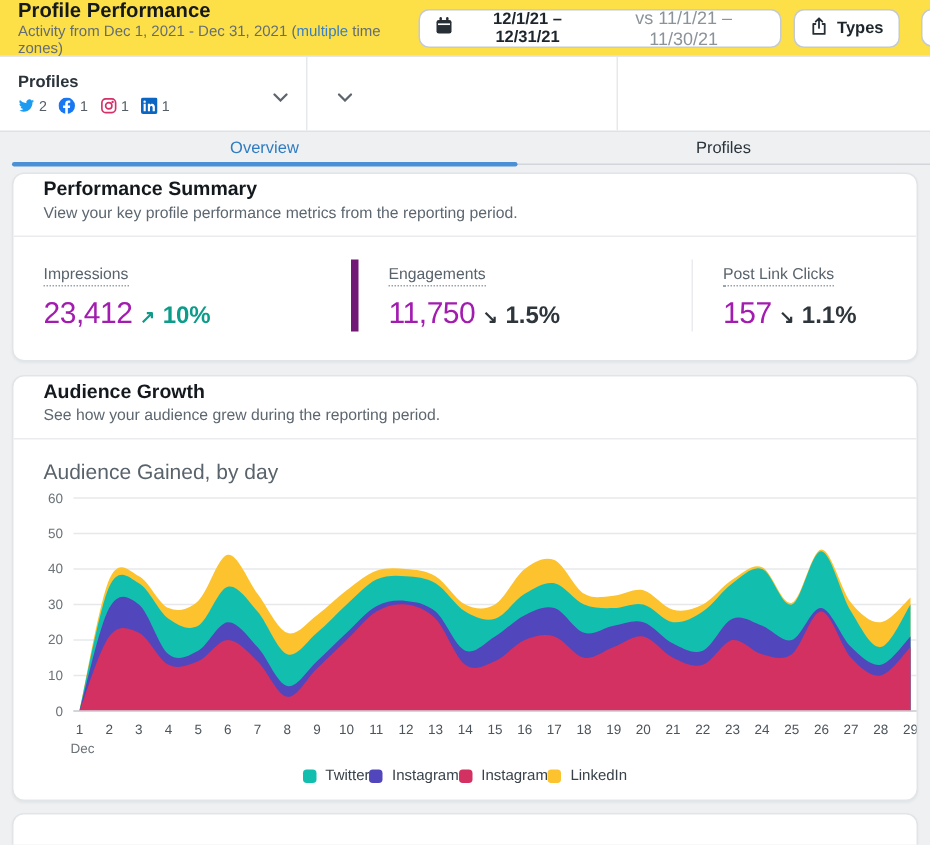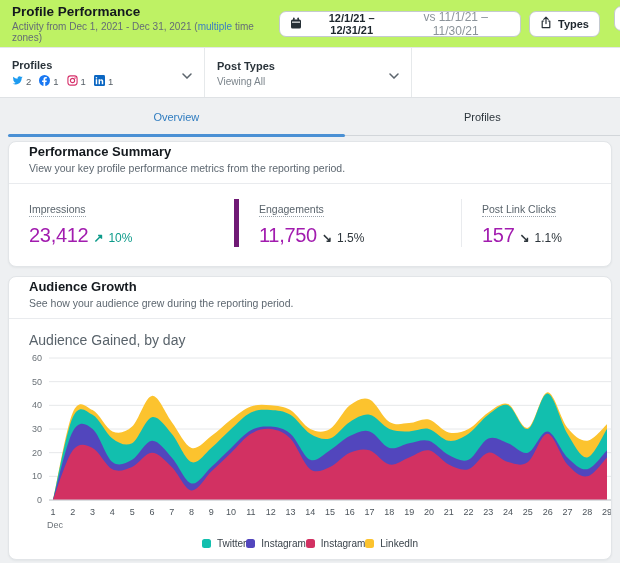--- a/index.html
+++ b/index.html
@@ -4,21 +4,21 @@
 <style>
   *{box-sizing:border-box;margin:0;padding:0}
   html,body{width:620px;height:563px}
   body{
     overflow:hidden;position:relative;
     background:#eef0f2;
     font-family:"Liberation Sans",sans-serif;
     color:#1d262d;
   }
   
-  .hdr{background:#bef264;height:48px;display:flex;align-items:center;justify-content:space-between;
+  .hdr{background:#fde047;height:38px;display:flex;align-items:center;justify-content:space-between;
        padding:0 12px;border-bottom:1px solid #e4e7e9;position:relative}
   .hdr-title{font-size:13.5px;font-weight:bold;color:#14191e;line-height:15px}
   .hdr-sub{font-size:10px;color:#646d75;margin-top:2px}
   .link{color:#3a7fc2}
   .hdr-right{display:flex;align-items:center;gap:8px;padding-right:8px}
   .btn{display:inline-flex;align-items:center;gap:6px;background:#fff;border:1px solid #c4cacf;
        border-radius:7px;height:25px;padding:12px 10px;font-size:11px;font-weight:bold;color:#1d262d;cursor:pointer}
   .btn .sub{font-weight:normal;color:#8b939a;font-size:12px}
   .btn-sliver{position:absolute;right:-8px;top:6px;width:14px;height:25px;background:#fff;
        border:1px solid #c4cacf;border-radius:7px}
@@ -26,21 +26,21 @@
   .filterbar{background:#fff;height:50px;display:flex;border-bottom:1px solid #dfe2e5}
   .fsec{padding:8px 12px 6px;display:flex;align-items:center;justify-content:space-between;
         border-right:1px solid #e6e9eb;cursor:pointer}
   .fsec1{width:205px}.fsec2{width:207px}
   .fl{font-size:11px;font-weight:bold;color:#2a333a;line-height:13px}
   .fv{font-size:10px;color:#7b848b;margin-top:3px}
   .nets{display:flex;gap:8px;margin-top:3px;align-items:center}
   .net{display:flex;align-items:center;gap:3px;font-size:9.5px;color:#555e66}
   .chev{flex:none;margin-left:8px}
   
-  .tabs{display:flex;margin-left:8px;border-bottom:1px solid #d2d6da;height:38px;margin-top:0}
+  .tabs{display:flex;margin-left:8px;border-bottom:1px solid #d2d6da;height:22px;margin-top:0}
   .tab{display:flex;align-items:center;justify-content:center;font-size:11px;color:#2b343b;
        position:relative;cursor:pointer}
   .tab1{width:55%}.tab2{flex:1}
   .tab.active{color:#2f7cc0}
   .tab.active::after{content:"";position:absolute;left:0;right:0;bottom:-2px;height:3px;
        background:#4a90d4;border-radius:2px}
   
   .card{background:#fff;margin:0 8px;border:1px solid #e2e5e8;border-radius:8px;
         box-shadow:0 1px 2px rgba(20,30,40,.05);overflow:hidden}
   .card-h{padding:2px 20px 9px;border-bottom:1px solid #e9ebee}
@@ -48,21 +48,21 @@
   .card-sub{font-size:10.5px;color:#5d6770;margin-top:3px}
   #perf-card{margin-top:5px}
   .metrics{display:flex;padding:15px 0 19px}
   .metric{padding-left:20px}
   .m1{width:225px}.m2{width:227px;border-left:5px solid #701a75}.m3{flex:1;border-left:1px solid #e9ebee}
   .m-label{display:inline-block;font-size:10.5px;color:#59636b;border-bottom:1px dotted #9aa3ab;
        padding-bottom:1px;cursor:help}
   .m-row{margin-top:7px;display:flex;align-items:baseline;gap:5px}
   .m-value{font-size:20px;font-weight:normal;color:#a21caf;letter-spacing:-.3px}
   .m-arrow{font-size:12px;font-weight:bold}
-  .m-delta{font-size:12px;font-weight:normal}
+  .m-delta{font-size:16px;font-weight:bold}
   #growth-card{margin-top:9px}
   .chart-cap{font-size:14px;color:#59636b;padding:13px 20px 0}
   #growth-chart{display:block}
   .legend{display:flex;justify-content:center;padding:4px 0 10px;
        font-size:10px;color:#39424a;align-items:center}
   .lg-item{display:flex;align-items:center;gap:6px;cursor:pointer}
   .lg-sw{width:9px;height:9px;border-radius:2.5px;display:inline-block}
   #table-card{margin-top:8px;height:40px;padding:13px 20px 0;display:flex;justify-content:space-between;
        border-bottom:none;border-bottom-left-radius:0;border-bottom-right-radius:0}
 </style>
@@ -133,24 +133,20 @@
               </svg></span>
           <span>1</span>
         </span>
       </div>
     </div>
     <span class="chev"><svg width="10" height="6" viewBox="0 0 10 6" fill="none" stroke="#5c656d" stroke-width="1.5" stroke-linecap="round">
           <path d="M1 1l4 4 4-4"></path>
         </svg></span>
   </div>
   <div class="fsec fsec2">
-    <div>
-      <div class="fl">Post Types</div>
-      <div class="fv">Viewing All</div>
-    </div>
     <span class="chev"><svg width="10" height="6" viewBox="0 0 10 6" fill="none" stroke="#5c656d" stroke-width="1.5" stroke-linecap="round">
           <path d="M1 1l4 4 4-4"></path>
         </svg></span>
   </div>
   <div style="flex:1"></div>
 </div>
 
 <div class="tabs">
   <div class="tab tab1 active">Overview</div>
   <div class="tab tab2">Profiles</div>

